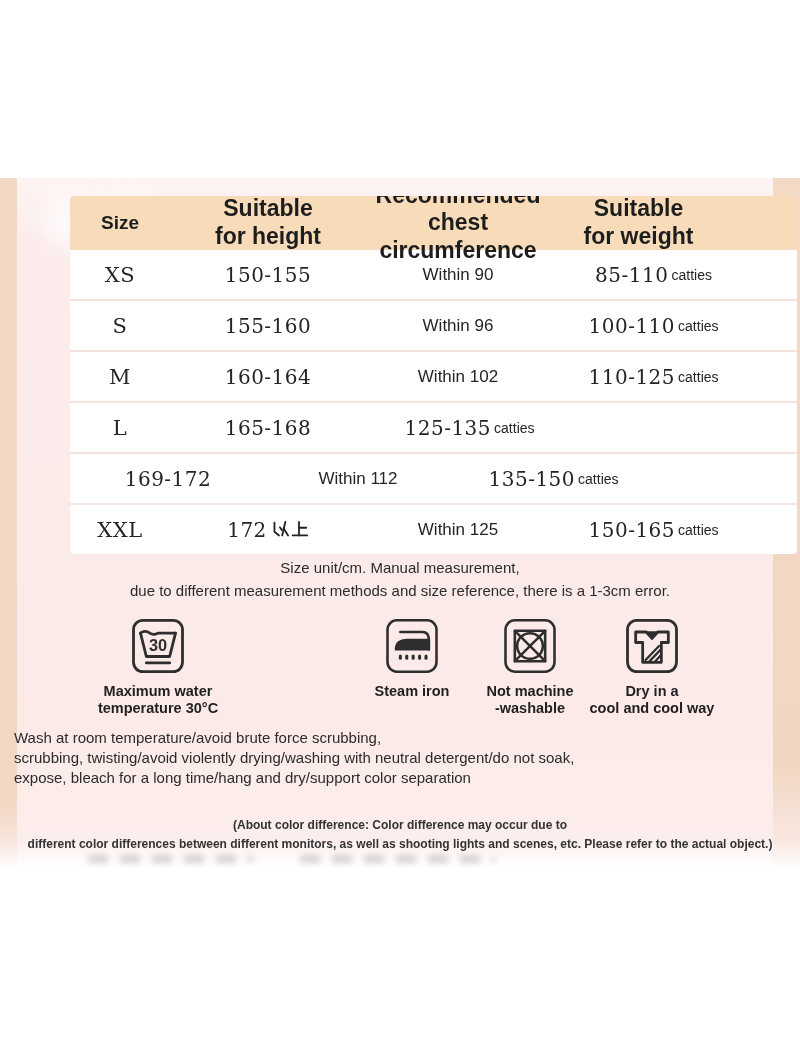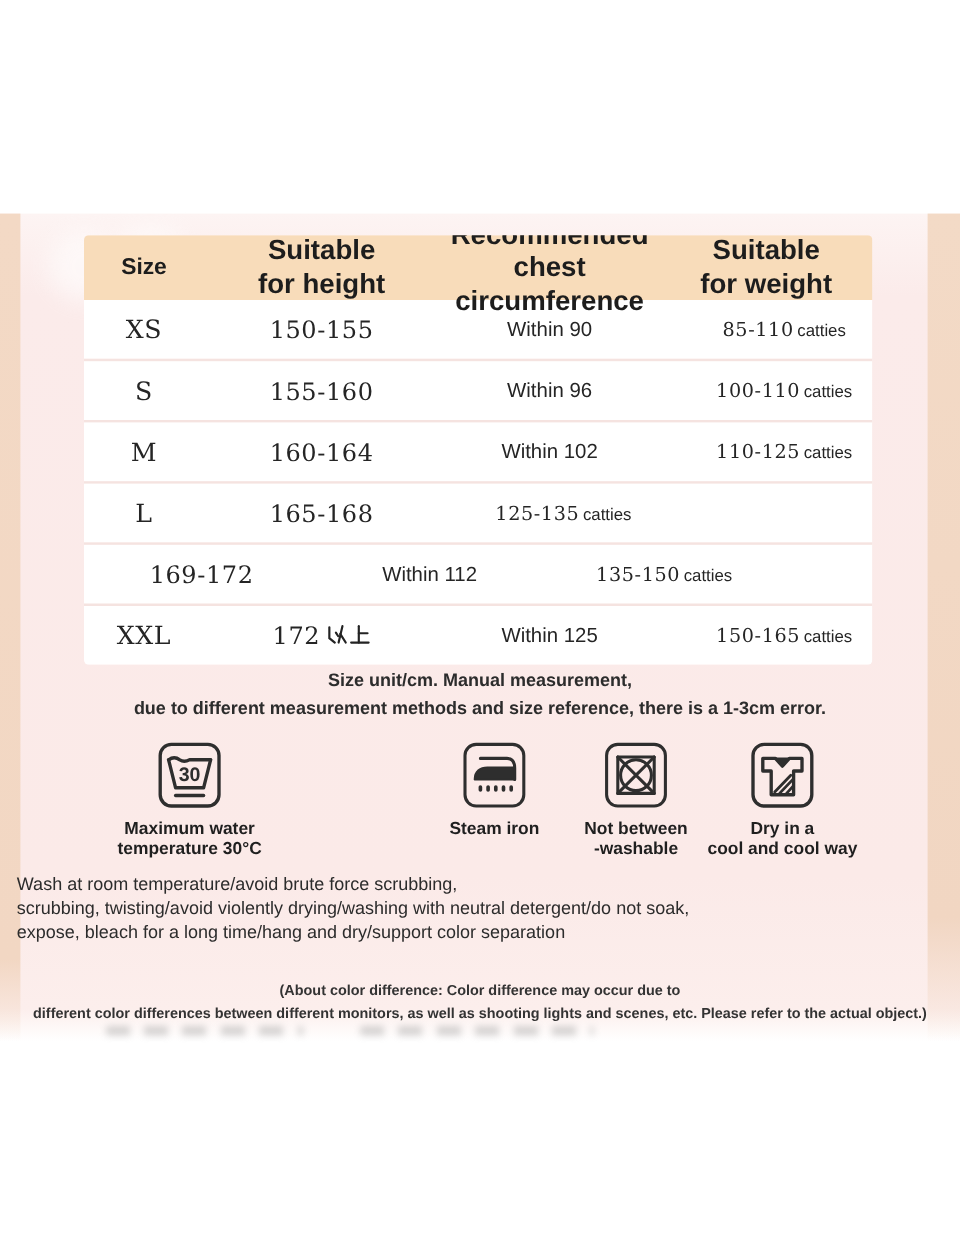--- a/index.html
+++ b/index.html
@@ -14,38 +14,38 @@
     background:linear-gradient(180deg,#fdf4f3 0%,#fbebea 10%,#fbeae8 80%,#fceeec 96%,#ffffff 100%);
   }
   .edge-strip{position:absolute;top:0;height:100%;}
   .edge-strip.left{left:0;width:17px;background:linear-gradient(180deg,#f3d9c5 0%,#f2d7c3 90%,rgba(242,215,195,0) 100%);}
   .edge-strip.right{right:0;width:27px;background:linear-gradient(180deg,#f3dac6 0%,#f1d6c2 85%,rgba(241,214,194,0) 100%);}
   .deco-smudge{position:absolute;left:28px;top:8px;width:140px;height:90px;pointer-events:none;
     background:radial-gradient(circle at 30% 40%,rgba(255,255,255,.8) 0 18px,transparent 40px),
                radial-gradient(circle at 70% 20%,rgba(255,255,255,.6) 0 14px,transparent 34px);
     filter:blur(6px);opacity:.7;}
   
-  .size-table{position:absolute;left:70px;top:18px;width:657px;border-radius:4px;overflow:hidden;}
+  .size-table{position:absolute;left:70px;top:18px;width:727px;border-radius:4px;overflow:hidden;}
   .thead{display:flex;background:#f8dcba;height:54px;align-items:center;}
   .trow{display:flex;background:#ffffff;height:49px;align-items:center;}
   .trow + .trow{border-top:2px solid #f5e3e0;}
   .c1{width:100px;}.c2{width:196px;}.c3{width:184px;}.c4{width:177px;}
   .cell{display:flex;align-items:center;justify-content:center;text-align:center;height:100%;}
   .thead .cell{font-weight:bold;font-size:23px;line-height:1.2;white-space:pre-line;color:#1d1d1d;}
   .thead .c1{font-size:19px;}
   .serif{font-family:"DejaVu Serif","Liberation Serif",serif;}
   .size-cell{font-size:21px;letter-spacing:.5px;}
   .height-cell{font-size:20px;letter-spacing:.5px;}
   .chest-cell{font-size:17px;}
   .weight-cell{padding-left:30px;box-sizing:border-box;}
-  .weight-num{font-size:16px;letter-spacing:.5px;}
+  .weight-num{font-size:20px;letter-spacing:.5px;}
   .weight-unit{font-size:14px;margin-left:3px;font-family:"Liberation Sans",sans-serif;}
   .cjk-suffix{margin-left:2px;display:inline-block;vertical-align:-3px;}
   
-  .note-measure{position:absolute;left:0;top:378px;width:800px;text-align:center;font-size:15px;line-height:23px;color:#2c2c2c;font-weight:bold;}
+  .note-measure{position:absolute;left:0;top:378px;width:800px;text-align:center;font-size:15px;line-height:23px;color:#2c2c2c;}
   .care-item{position:absolute;top:438px;width:160px;display:flex;flex-direction:column;align-items:center;}
   .care-item svg{display:block;}
   .care-label{margin-top:7px;text-align:center;font-size:14.5px;font-weight:600;line-height:17px;white-space:pre-line;color:#1f1f1f;}
   .note-wash{position:absolute;left:14px;top:550px;width:800px;text-align:left;font-size:15px;line-height:20px;color:#2c2c2c;}
   .note-color{position:absolute;left:0;top:638px;width:800px;text-align:center;font-size:12px;font-weight:600;line-height:19px;color:#333;}
   .blur-artifact{position:absolute;top:677px;height:8px;border-radius:3px;filter:blur(3px);opacity:.35;background:repeating-linear-gradient(90deg,#8a8a8a 0 20px,transparent 20px 32px);}
   .blur-a1{left:88px;width:165px;}
   .blur-a2{left:300px;width:195px;}
 </style>
 </head>
@@ -172,21 +172,21 @@
   </div>
 
   <div class="care-item" style="left:450px;">
     <svg width="56" height="60" viewBox="0 0 48 50" fill="none" stroke="#2e2e2e" stroke-width="2.2" stroke-linecap="round" stroke-linejoin="round">
       <rect x="3" y="3" width="42" height="44" rx="8"></rect>
       <rect x="11" y="12" width="26" height="26"></rect>
       <circle cx="24" cy="25" r="11"></circle>
       <line x1="11" y1="12" x2="37" y2="38"></line>
       <line x1="37" y1="12" x2="11" y2="38"></line>
     </svg>
-    <div class="care-label">Not between
+    <div class="care-label">Not machine
 -washable</div>
   </div>
 
   <div class="care-item" style="left:572px;">
     <svg width="56" height="60" viewBox="0 0 48 50" fill="none" stroke="#2e2e2e" stroke-width="2.4" stroke-linecap="round" stroke-linejoin="round">
       <rect x="3" y="3" width="42" height="44" rx="8"></rect>
       <path d="M10 13 L19 13 L24 18.5 L29 13 L38 13 L38 22 L32 22 L32 39 L16 39 L16 22 L10 22 Z"></path>
       <path d="M19.5 13 L28.5 13 L24 18.5 Z" fill="#2e2e2e" stroke-width="1.4"></path>
       <g stroke-width="2">
         <line x1="22" y1="38" x2="31.5" y2="28"></line>

